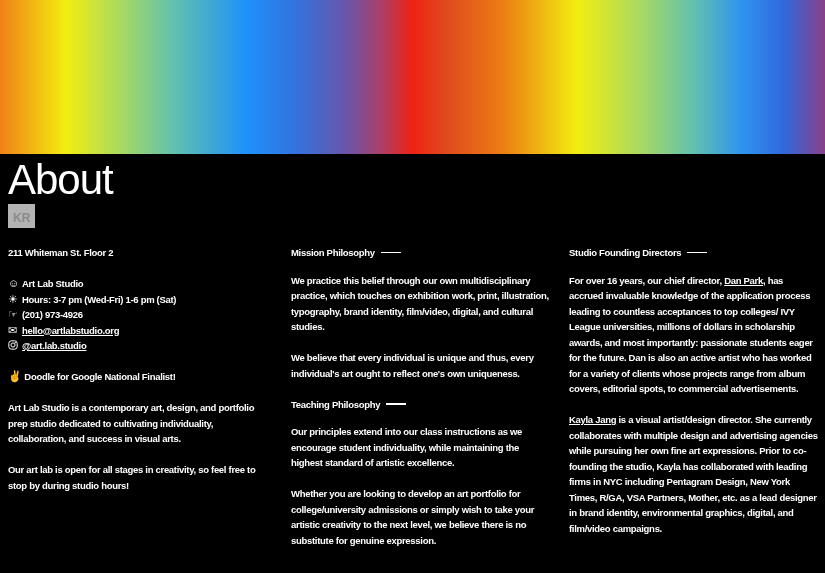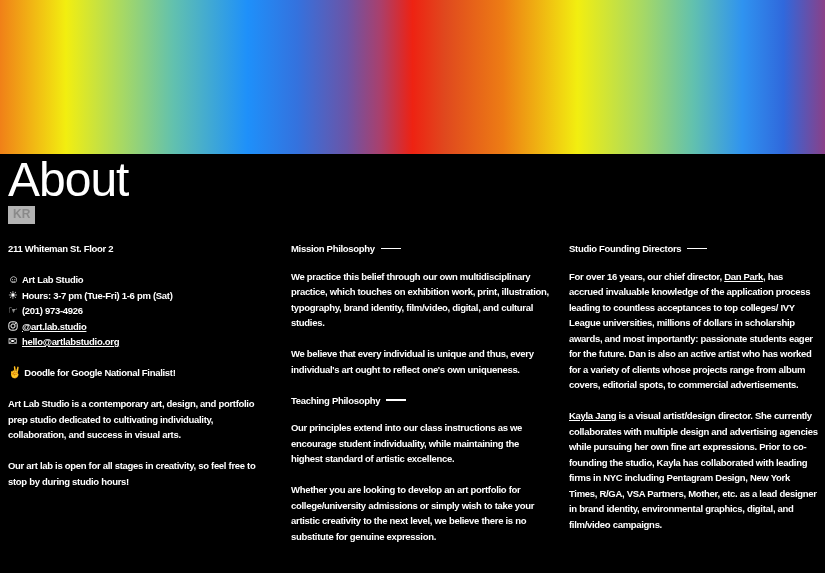--- a/index.html
+++ b/index.html
@@ -14,30 +14,30 @@
   .banner {
     width: 825px;
     height: 154px;
   }
   .content {
     padding-left: 8px;
     color: #ffffff;
   }
   h1.page-title {
     margin: 2px 0 0 0;
-    font-size: 48px;
+    font-size: 42px;
     font-weight: 400;
     letter-spacing: -1px;
     line-height: 48px;
     color: #ffffff;
   }
   .kr-badge {
     display: inline-block;
     margin-top: 0;
-    padding: 2px 5px 3px 5px;
+    padding: 8px 5px 3px 5px;
     font-size: 12px;
     font-weight: 700;
     line-height: 13px;
     cursor: pointer;
     text-decoration: none;
   }
   .columns {
     display: grid;
     grid-template-columns: 263px 258px 250px;
     column-gap: 16px;
@@ -95,28 +95,28 @@
   <h1 class="page-title">About</h1>
   <span class="kr-badge" style="background: rgb(179, 179, 179); color: rgb(138, 138, 138);">KR</span>
 
   <div class="columns">
     <div class="col" id="col-left">
         <div class="block">
           <div class="line">211 Whiteman St. Floor 2</div>
         </div>
         <div class="block">
           <div class="line"><span class="icon">☺</span><span>Art Lab Studio</span></div>
-          <div class="line"><span class="icon">☀</span><span>Hours: 3-7 pm (Tue-Fri) 1-6 pm (Sat)</span></div>
+          <div class="line"><span class="icon">☀</span><span>Hours: 3-7 pm (Wed-Fri) 1-6 pm (Sat)</span></div>
           <div class="line"><span class="icon">☞</span><span>(201) 973-4926</span></div>
+          <div class="line"><span class="icon">✉</span><a href="#">hello@artlabstudio.org</a></div>
           <div class="line"><span class="icon"><svg width="10" height="10" viewBox="0 0 24 24" fill="none" stroke="#ffffff" stroke-width="2.4">
                 <rect x="2" y="2" width="20" height="20" rx="6"></rect>
                 <circle cx="12" cy="12" r="5"></circle>
                 <circle cx="17.6" cy="6.4" r="1.6" fill="#ffffff" stroke="none"></circle>
               </svg></span><a href="#">@art.lab.studio</a></div>
-          <div class="line"><span class="icon">✉</span><a href="#">hello@artlabstudio.org</a></div>
         </div>
         <div class="block">
           <div><span class="icon">✌</span><span> Doodle for Google National Finalist!</span></div>
         </div>
         <p>Art Lab Studio is a contemporary art, design, and portfolio prep studio dedicated to cultivating individuality, collaboration, and success in visual arts.</p>
         <p>Our art lab is open for all stages in creativity, so feel free to stop by during studio hours!</p>
       </div>
     <div class="col" id="col-middle">
         <div class="section-heading"><span>Mission Philosophy</span><span class="heading-dash"></span></div>
         <p>We practice this belief through our own multidisciplinary practice, which touches on exhibition work, print, illustration, typography, brand identity, film/video, digital, and cultural studies.</p>

